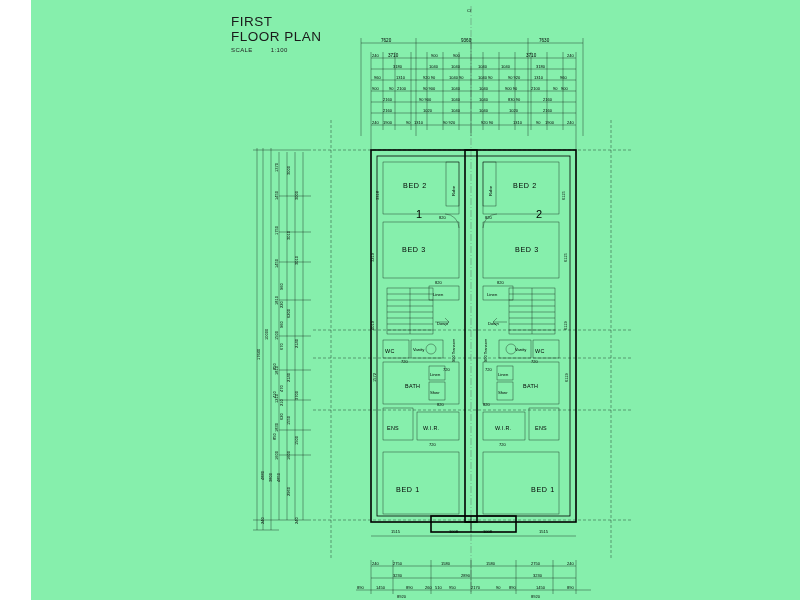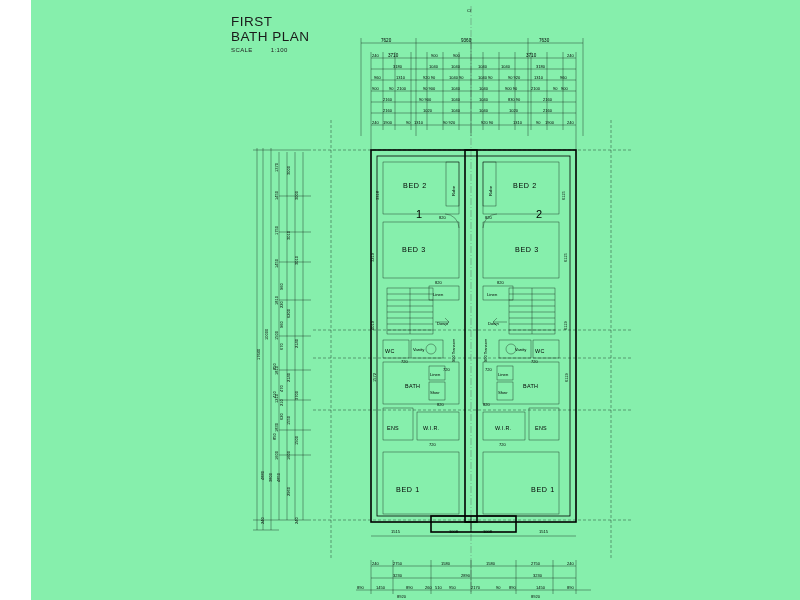--- a/index.html
+++ b/index.html
@@ -99,21 +99,21 @@
     stroke-dasharray: 7 2 1 2;
   }
 </style>
 </head>
 <body>
 
 <div id="page">
 
   <div class="title-block">
     <div class="title-line">FIRST</div>
-    <div class="title-line">BATH PLAN</div>
+    <div class="title-line">FLOOR PLAN</div>
     <div class="scale-row">
       <span>SCALE</span><span class="scale-val">1:100</span>
     </div>
   </div>
 
   <svg id="plan" width="800" height="600" viewBox="0 0 800 600">
 
     <line class="dashdot" x1="440" y1="6" x2="440" y2="592"></line>
     <text class="dim-s" x="436" y="12">Cℓ</text>
 

